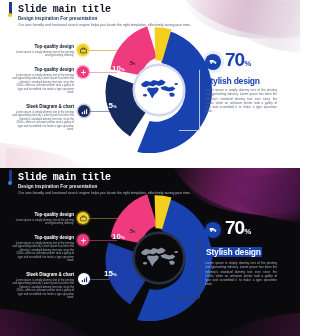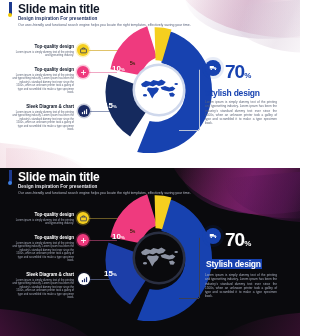--- a/index.html
+++ b/index.html
@@ -41,21 +41,21 @@
      border-top-right-radius:140px 58px;}
   .dw-br-1{bottom:-24px;right:-20px;width:110px;height:48px;
      background:linear-gradient(300deg,rgba(110,25,90,.55) 0%,rgba(10,10,13,0) 85%);
      border-top-left-radius:120px 50px;}
 
   
   .hdr{position:absolute;left:9px;top:4px;z-index:6;}
   .hdr-bar{position:absolute;left:0;top:-2px;width:3px;height:13px;background:#1d3a8f;}
   .hdr-dot{position:absolute;left:-1px;top:9px;width:4px;height:4px;border-radius:50%;background:#f2c900;}
   .dark .hdr-dot{background:#3f7fe0;}
-  .hdr-title{margin-left:9px;font-size:12px;font-weight:bold;letter-spacing:-.2px;color:#111827;line-height:11px;}
+  .hdr-title{margin-left:9px;font-size:10px;font-weight:bold;letter-spacing:-.2px;color:#111827;line-height:11px;font-family:Liberation Mono, monospace;}
   .dark .hdr-title{color:#ffffff;}
   .hdr-sub{margin-left:9px;font-size:4.6px;font-weight:bold;color:#1b2d5e;line-height:7px;letter-spacing:.05px;}
   .dark .hdr-sub{color:#e8e8ee;}
   .hdr-sub2{margin-left:9px;font-size:3.5px;color:#56607a;line-height:6px;}
   .dark .hdr-sub2{color:#b9bdca;}
 
   
   .donut-wrap{position:absolute;left:94px;top:20px;width:128px;height:140px;z-index:4;}
   .donut-svg{position:absolute;left:0;top:0;}
   .globe{position:absolute;left:41px;top:46px;width:48px;height:48px;border-radius:50%;
@@ -92,21 +92,21 @@
   .l-h.navy{background:#8f9ab8;}
   .dark .l-h.navy{background:#4b5270;}
   .l-v{width:.5px;background:#e0c36a;}
   .dark .l-v{background:#6a5a25;}
 
   
   .right{position:absolute;left:205px;top:50px;width:92px;z-index:6;}
   .r-top{display:flex;align-items:center;gap:4px;}
   .r-badge{width:16px;height:16px;border-radius:50%;background:#1742b0;display:flex;align-items:center;justify-content:center;
      box-shadow:0 0 0 3px rgba(23,66,176,.10);flex:0 0 auto;}
-  .r-pct{font-size:19px;font-weight:bold;color:#1742b0;line-height:19px;letter-spacing:-1px;margin-top:12px;}
+  .r-pct{font-size:19px;font-weight:bold;color:#1742b0;line-height:19px;letter-spacing:-1px;}
   .dark .r-pct{color:#ffffff;}
   .r-pct i{font-style:normal;font-size:8px;vertical-align:baseline;}
   .r-head{margin-top:3px;font-size:8.5px;font-weight:bold;color:#1742b0;letter-spacing:-.2px;}
   .dark .r-head{color:#ffffff;background:#1742b0;display:inline-block;padding:0 1px;}
   .r-body{margin-top:2px;width:72px;font-size:3.1px;line-height:4.3px;color:#5c6477;text-align:justify;}
   .dark .r-body{color:#aeb3c2;}
   .r-conn{position:absolute;left:-6px;top:18px;width:.5px;height:62px;background:#b9c3d8;}
   .dark .r-conn{background:#39405a;}
   .r-conn-h{position:absolute;left:-26px;top:80px;width:20px;height:.5px;background:#b9c3d8;}
   .dark .r-conn-h{background:#39405a;}

